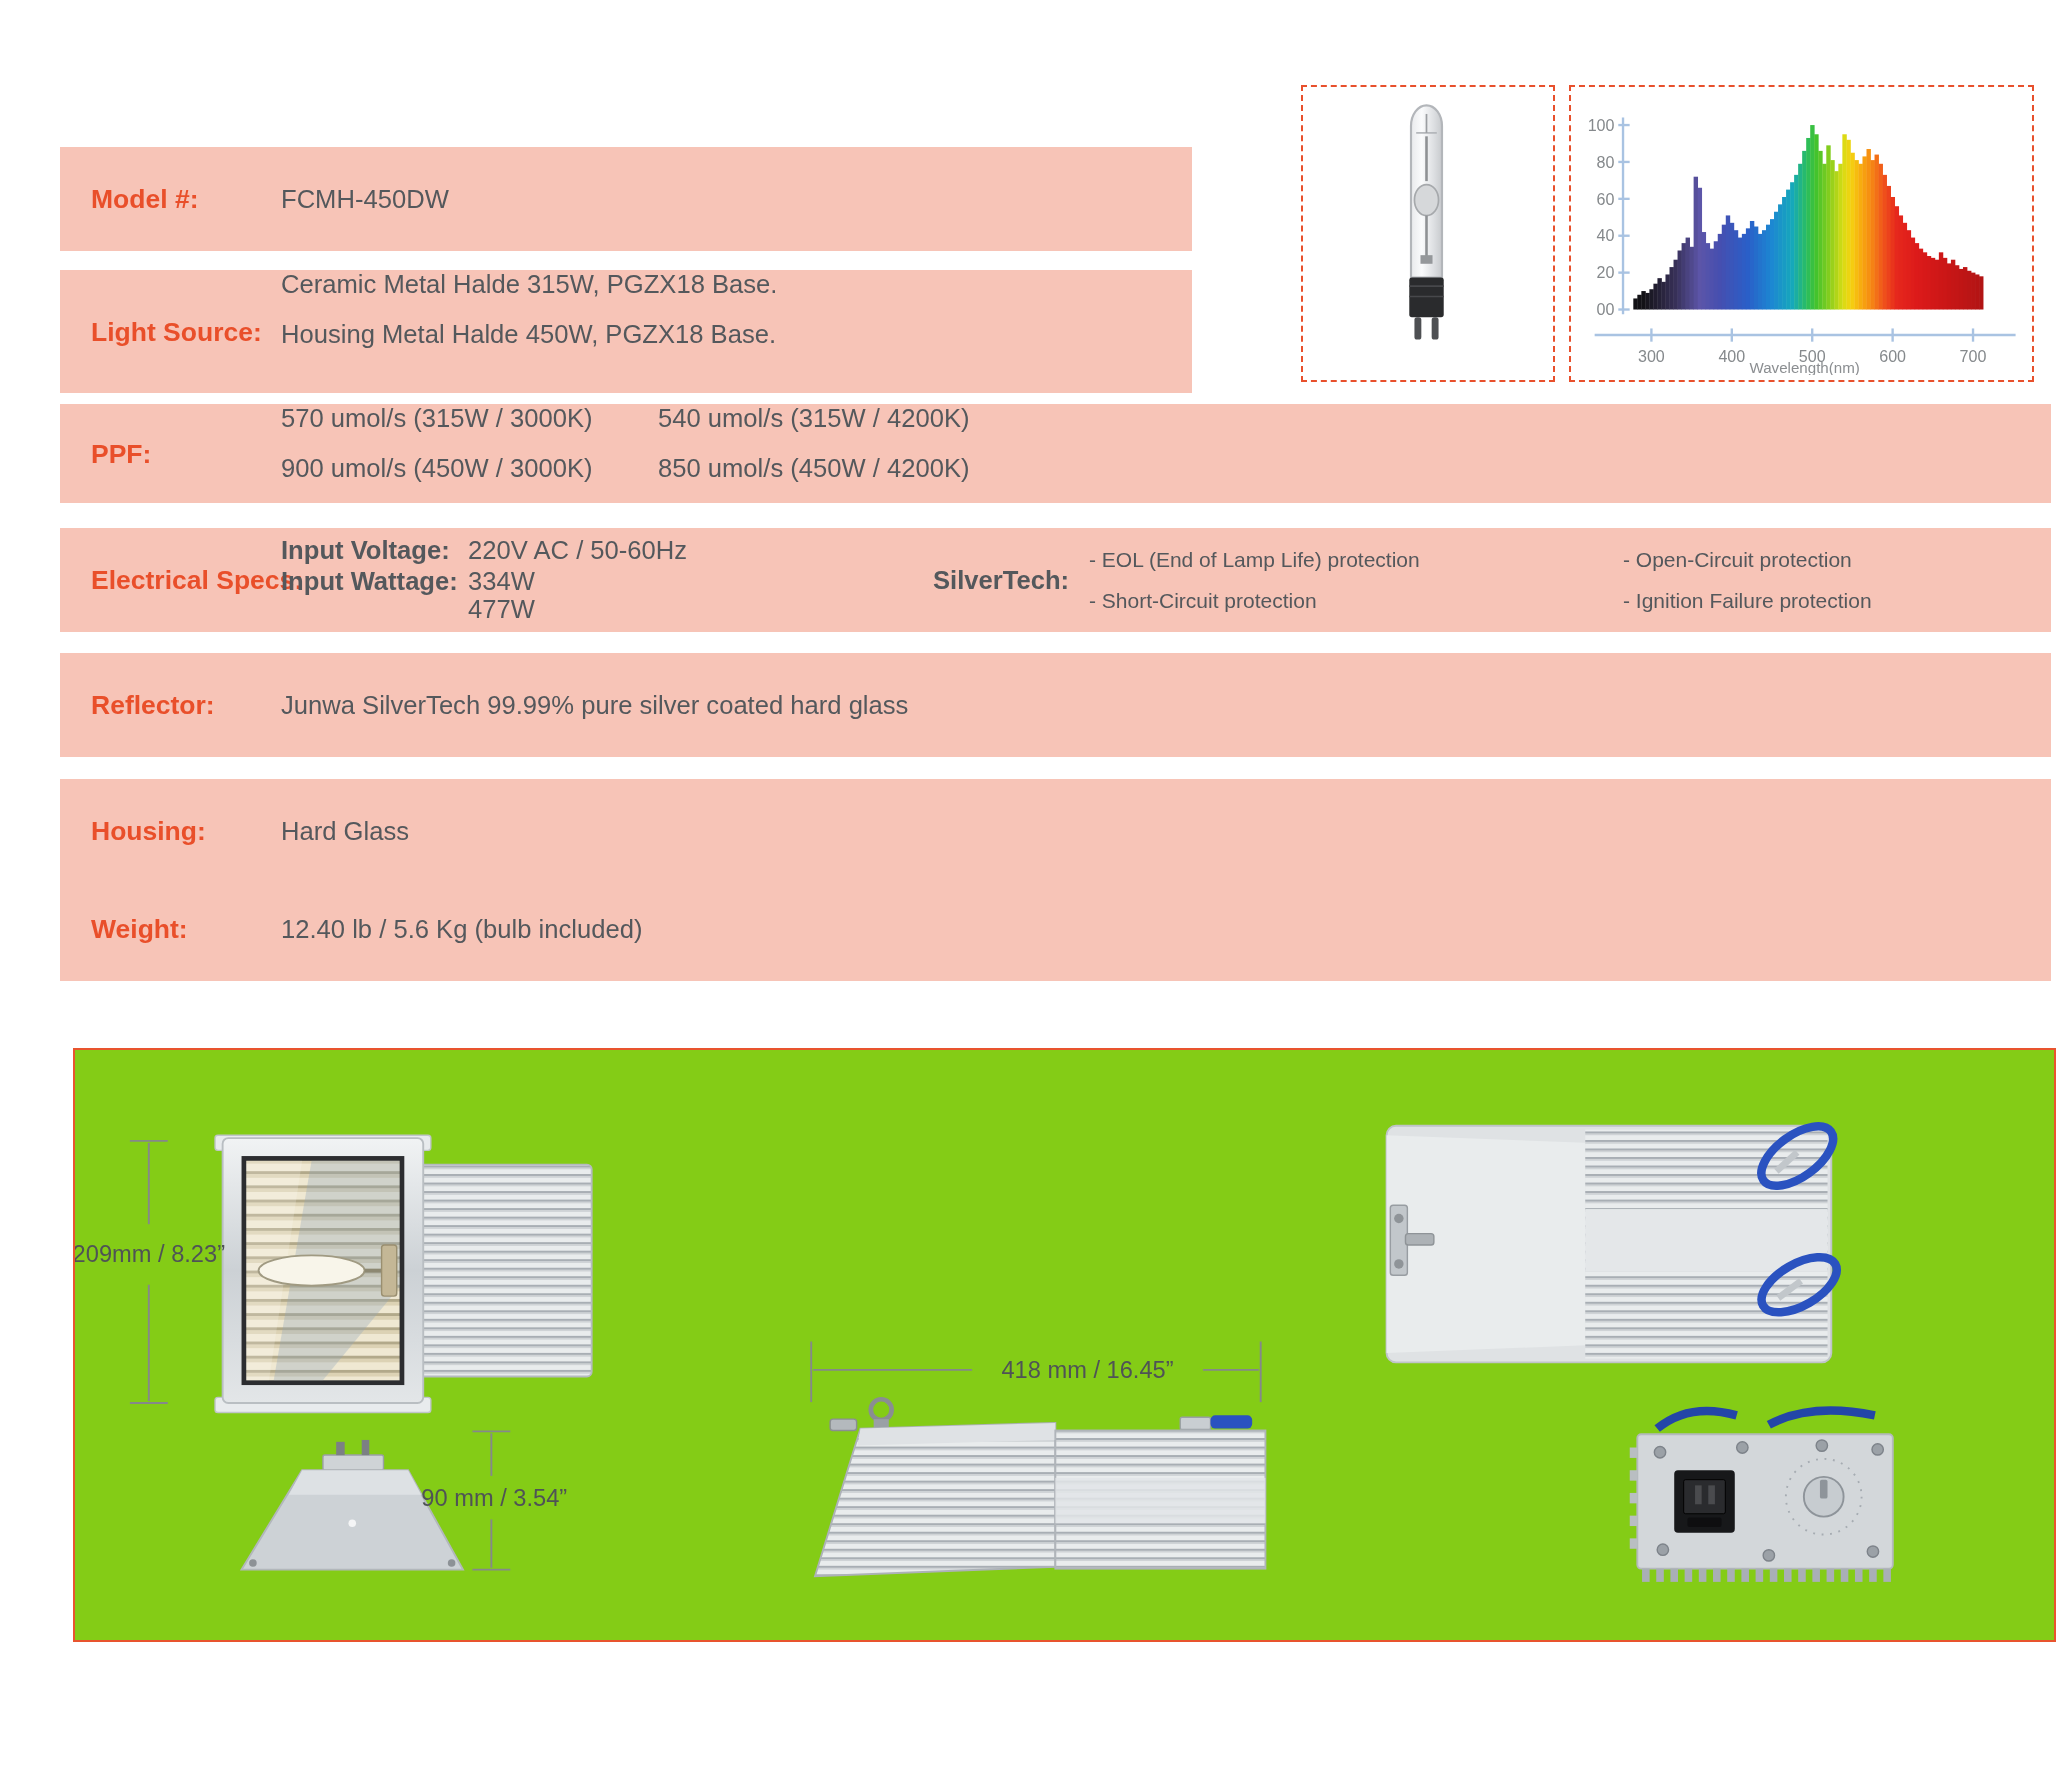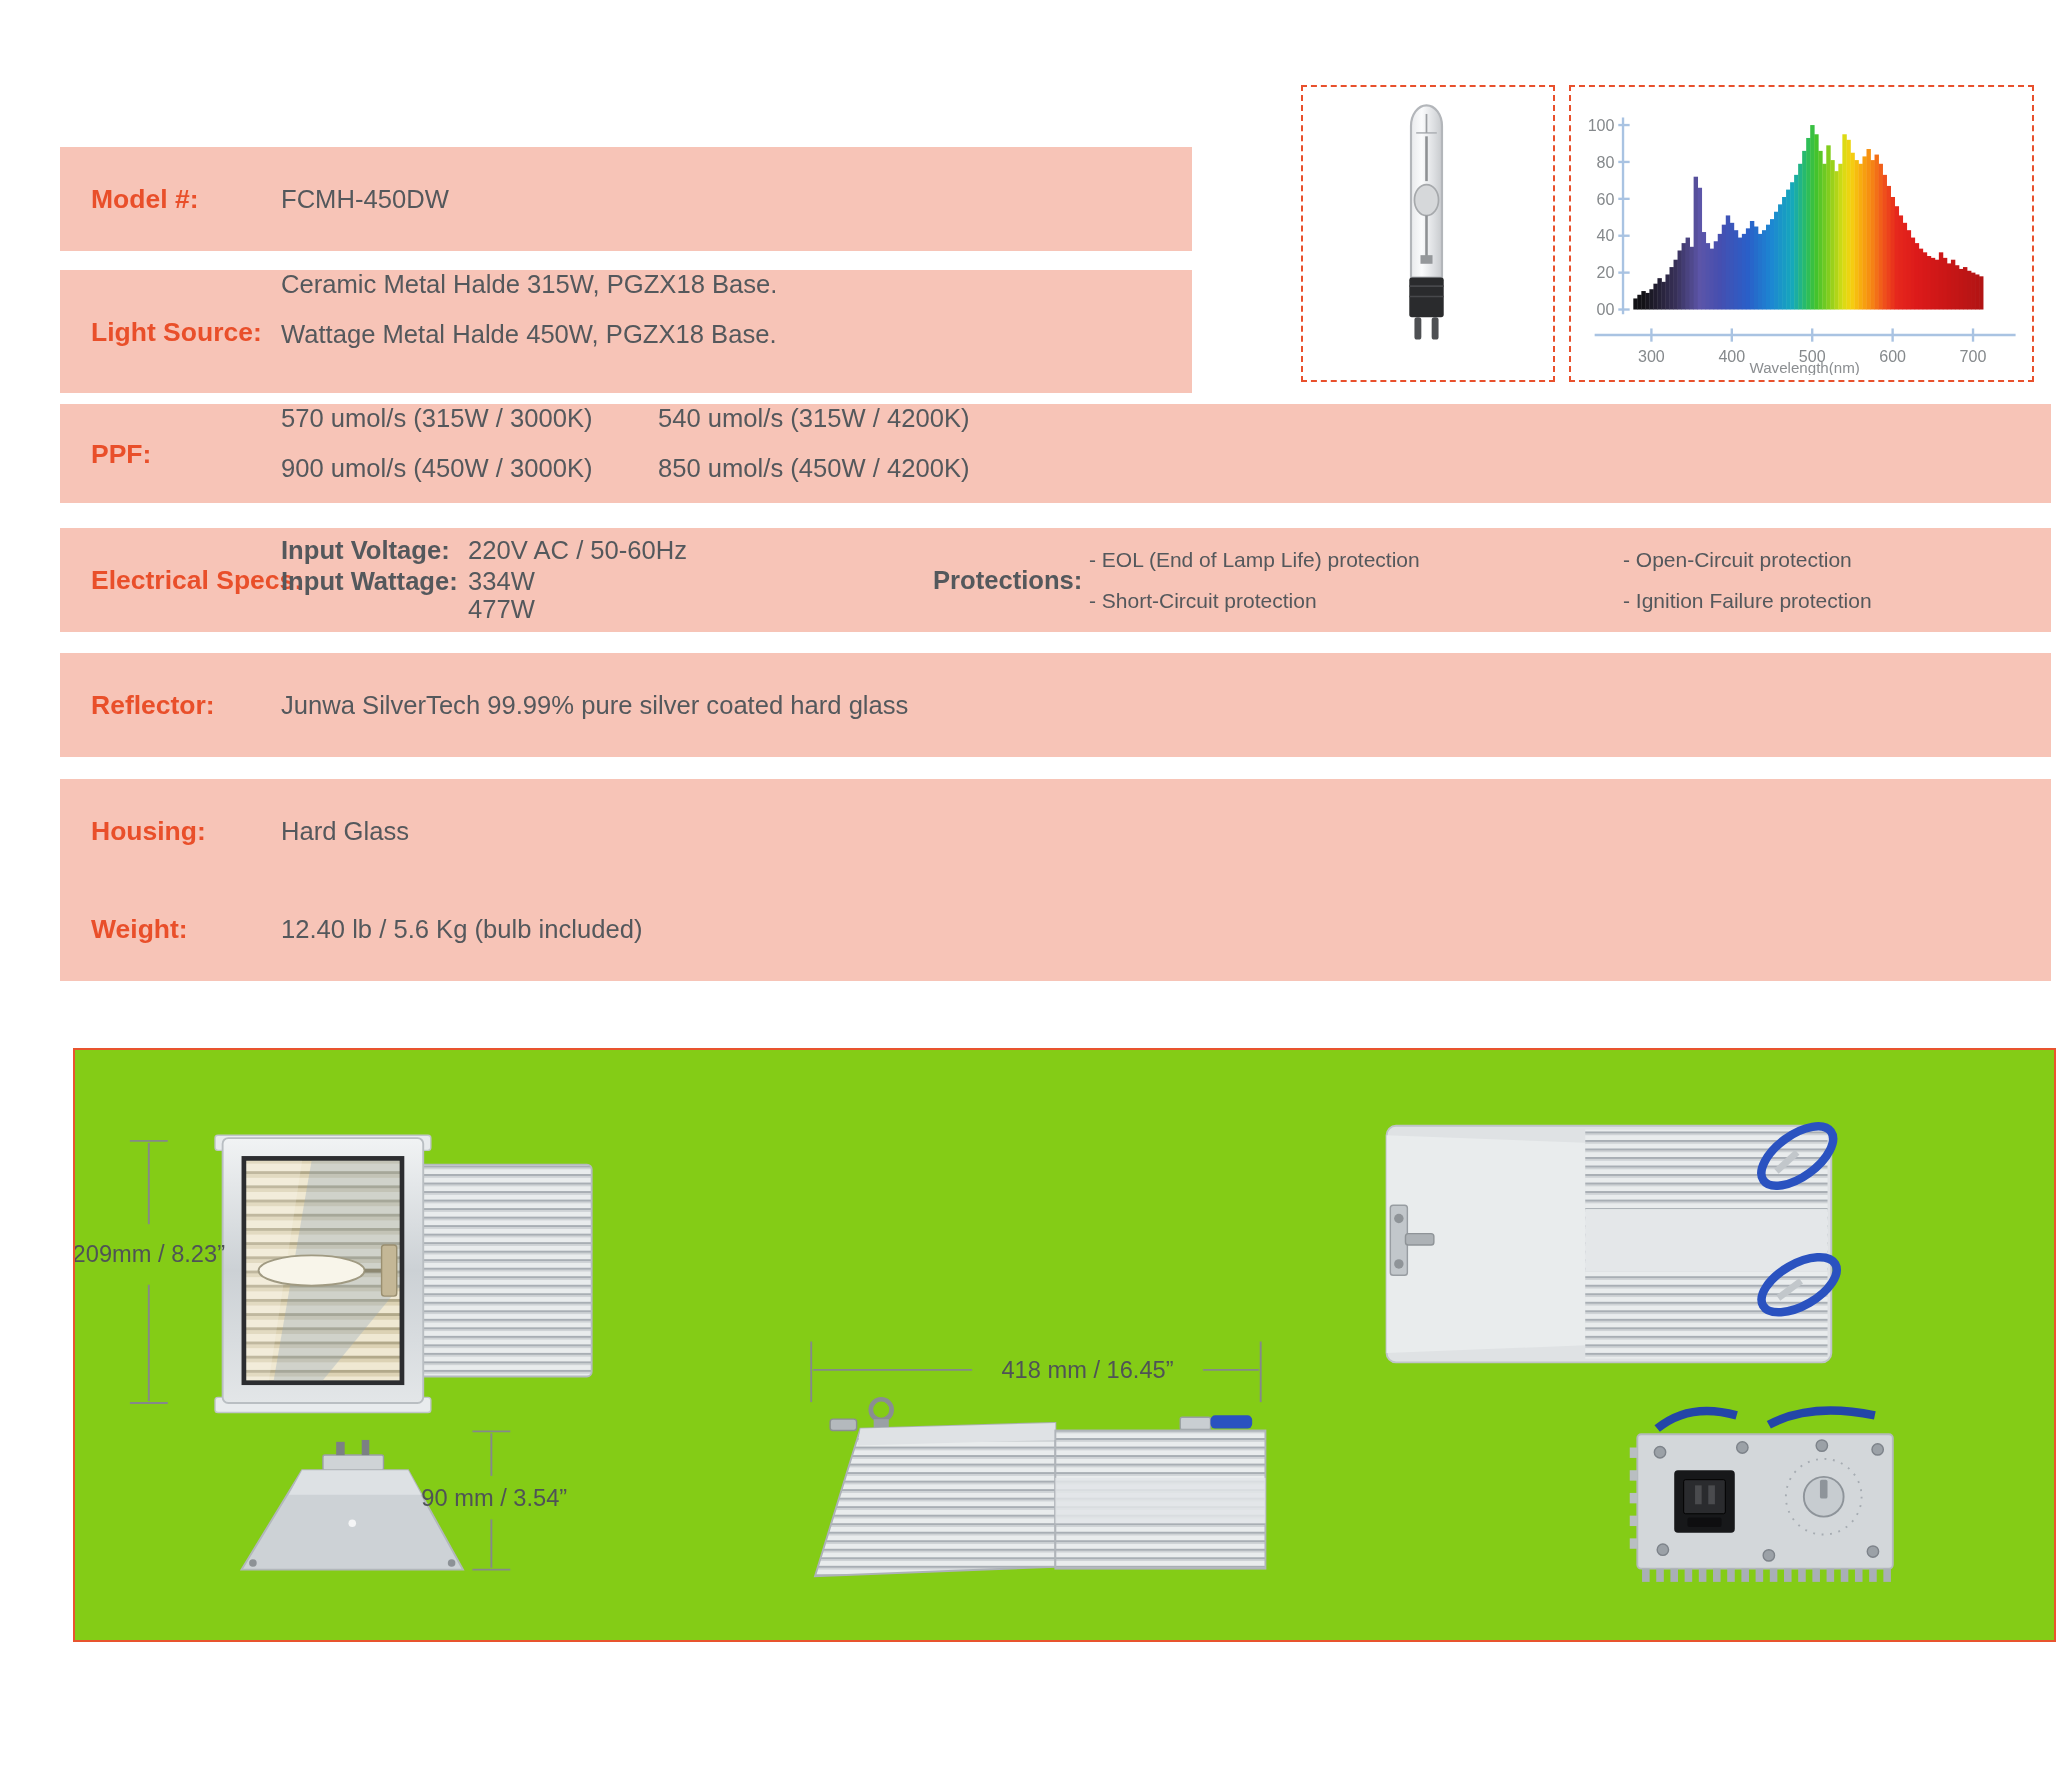--- a/index.html
+++ b/index.html
@@ -45,21 +45,21 @@
 
   <div class="spec-row short" style="top:147px;height:104px;">
     <div class="row-label">Model #:</div>
     <div class="val val-single">FCMH-450DW</div>
   </div>
 
   <div class="spec-row short" style="top:270px;height:123px;">
     <div class="row-label">Light Source:</div>
     <div class="val-col col-a">
       <span class="val">Ceramic Metal Halde 315W, PGZX18 Base.</span>
-      <span class="val">Wattage Metal Halde 450W, PGZX18 Base.</span>
+      <span class="val">Housing Metal Halde 450W, PGZX18 Base.</span>
     </div>
   </div>
 
   <div class="spec-row long" style="top:404px;height:99px;">
     <div class="row-label">PPF:</div>
     <div class="val-col col-a">
       <span class="val">570 umol/s (315W / 3000K)</span>
       <span class="val">900 umol/s (450W / 3000K)</span>
     </div>
     <div class="val-col col-b">
@@ -76,21 +76,21 @@
         <span>220V AC / 50-60Hz</span>
       </div>
       <div class="elec-line val">
         <span class="elab">Input Wattage:</span>
         <span class="watt-stack">
           <span>334W</span>
           <span>477W</span>
         </span>
       </div>
     </div>
-    <div class="prot-label">Protections:</div>
+    <div class="prot-label">SilverTech:</div>
     <div class="prot-col prot-1">
       <span>- EOL (End of Lamp Life) protection</span>
       <span>- Short-Circuit protection</span>
     </div>
     <div class="prot-col prot-2">
       <span>- Open-Circuit protection</span>
       <span>- Ignition Failure protection</span>
     </div>
   </div>
 

